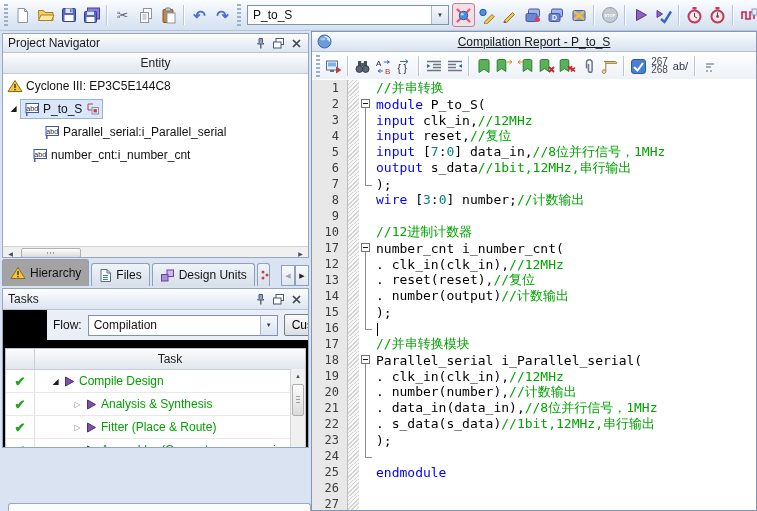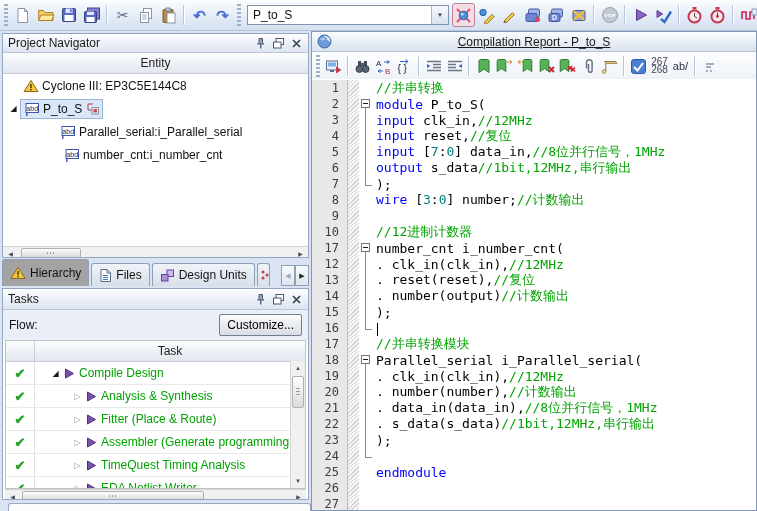--- a/index.html
+++ b/index.html
@@ -59,27 +59,27 @@
   .tab{height:23px;display:flex;align-items:center;gap:4px;padding:0 7px;border:1px solid #8fa0b8;
     border-bottom:none;border-radius:3px 3px 0 0;background:linear-gradient(#f0f4f9,#d7dfe9);
     margin-right:2px;flex:none;box-sizing:border-box;}
   .tab.active{background:#a3a3a3;height:27px;}
   .tabnav{margin-left:auto;display:flex;flex:none;}
   .tabnav .nbtn{width:14px;height:21px;border:1px solid #8fa0b8;background:linear-gradient(#f8fafc,#dfe5ee);
     display:flex;align-items:center;justify-content:center;font-size:7px;color:#222;box-sizing:border-box;}
   .tabnav .nbtn.dim{color:#9aa5b3;}
 
   
-  #tasks-panel{left:2px;top:288px;width:307px;height:212px;background:#ffffff;}
+  #tasks-panel{left:2px;top:288px;width:307px;height:160px;background:#000000;}
   #tasks-panel .ptitle{height:20px;}
-  .flow-row{height:30px;display:flex;align-items:center;padding:0 6px;gap:6px;background:#e9eef7;}
+  .flow-row{height:30px;display:flex;align-items:center;padding:0 6px;gap:6px;background:#e9eef7;margin-left:44px;}
   #flow-combo{width:190px;height:21px;}
   .btn{height:22px;background:linear-gradient(#fdfdfd,#e9ebef 50%,#dadee4);border:1px solid #707f92;
     border-radius:2px;padding:0 7px;display:flex;align-items:center;font-size:12px;}
-  #task-table{margin:0 2px;background:#fff;border:1px solid #bfc4cb;height:149px;position:relative;overflow:hidden;box-sizing:border-box;}
+  #task-table{margin:8px 2px;background:#fff;border:1px solid #bfc4cb;height:149px;position:relative;overflow:hidden;box-sizing:border-box;}
   .thdr{display:flex;height:20px;background:linear-gradient(#fcfdfe,#eef1f6 50%,#e1e6ee);border-bottom:1px solid #c8ccd4;}
   .thdr .c1{width:28px;border-right:1px solid #c8ccd4;}
   .thdr .c2{flex:1;display:flex;align-items:center;justify-content:center;color:#222;}
   .krow{height:22px;display:flex;align-items:stretch;border-bottom:1px solid #e9e9e9;}
   .kcheck{width:28px;border-right:1px solid #e0e0e0;display:flex;align-items:center;justify-content:center;flex:none;}
   .chk{color:var(--check,#27a327);font-size:13px;font-weight:bold;}
   .kmain{display:flex;align-items:center;white-space:nowrap;overflow:hidden;}
   .kexp{width:13px;text-align:center;font-size:8px;flex:none;}
   .kplay{margin:0 4px 0 2px;flex:none;display:inline-flex;}
   .klabel{color:var(--task,#00a300);}
@@ -343,21 +343,21 @@
             <svg width="13" height="13" viewBox="0 0 13 13">
               <path d="M3 3l7 7M10 3l-7 7" stroke="#3c4656" stroke-width="1.7"></path>
             </svg>
           </span>
       </span>
     </div>
     <div class="colhdr">
       <span>Entity</span>
     </div>
     <div id="pn-tree">
-        <div class="trow" style="padding-left:20px">
+        <div class="trow" style="padding-left:4px">
           <span class="icon">
             <svg width="16" height="14" viewBox="0 0 16 14">
               <path d="M8 1.5L15 12.5H1z" fill="#f7c63f" stroke="#8a6a1a"></path>
               <path d="M8 5v4" stroke="#4a3a10" stroke-width="1.5"></path>
               <circle cx="8" cy="10.6" r="0.9" fill="#4a3a10"></circle>
             </svg>
           </span>
           <span class="tlabel">Cyclone III: EP3C5E144C8</span>
         </div>
         <div class="trow" style="padding-left:4px">
@@ -373,31 +373,31 @@
             <span class="tlabel">P_to_S</span>
             <span class="icon">
               <svg width="15" height="14" viewBox="0 0 15 14">
                 <path d="M3 2h5M3 2v6h4" stroke="#b04050" fill="none"></path>
                 <rect x="7" y="5.5" width="6.5" height="6.5" fill="#e6e9ef" stroke="#8a94a4"></rect>
                 <rect x="8.6" y="7.1" width="3.3" height="3.3" fill="#c24050"></rect>
               </svg>
             </span>
           </span>
         </div>
-        <div class="trow" style="padding-left:56px">
+        <div class="trow" style="padding-left:40px">
           <span class="icon">
             <svg width="17" height="16" viewBox="0 0 17 16">
               <path d="M3.8 4v11" stroke="#3a56b0" stroke-width="1.4"></path>
               <rect x="3" y="2.5" width="12.5" height="9" fill="#fff" stroke="#3a56b0"></rect>
               <text x="9.2" y="9.6" text-anchor="middle" font-size="7" fill="#1a1a2e">abd</text>
             </svg>
           </span>
           <span class="tlabel">Parallel_serial:i_Parallel_serial</span>
         </div>
-        <div class="trow" style="padding-left:60px">
+        <div class="trow" style="padding-left:28px">
           <span class="icon">
             <svg width="17" height="16" viewBox="0 0 17 16">
               <path d="M3.8 4v11" stroke="#3a56b0" stroke-width="1.4"></path>
               <rect x="3" y="2.5" width="12.5" height="9" fill="#fff" stroke="#3a56b0"></rect>
               <text x="9.2" y="9.6" text-anchor="middle" font-size="7" fill="#1a1a2e">abd</text>
             </svg>
           </span>
           <span class="tlabel">number_cnt:i_number_cnt</span>
         </div>
       </div>
@@ -473,20 +473,24 @@
           </span>
         <span class="ticon">
             <svg width="13" height="13" viewBox="0 0 13 13">
               <path d="M3 3l7 7M10 3l-7 7" stroke="#3c4656" stroke-width="1.7"></path>
             </svg>
           </span>
       </span>
     </div>
     <div class="flow-row">
       <span>Flow:</span>
+      <div class="combo" id="flow-combo">
+        <span class="val">Compilation</span>
+        <span class="combo-btn">▼</span>
+      </div>
       <button class="btn" style="margin-left:auto;">Customize...</button>
     </div>
     <div id="task-table">
       <div class="thdr">
         <span class="c1"></span>
         <span class="c2">Task</span>
       </div>
       <div id="task-rows">
           <div class="krow">
             <span class="kcheck">

